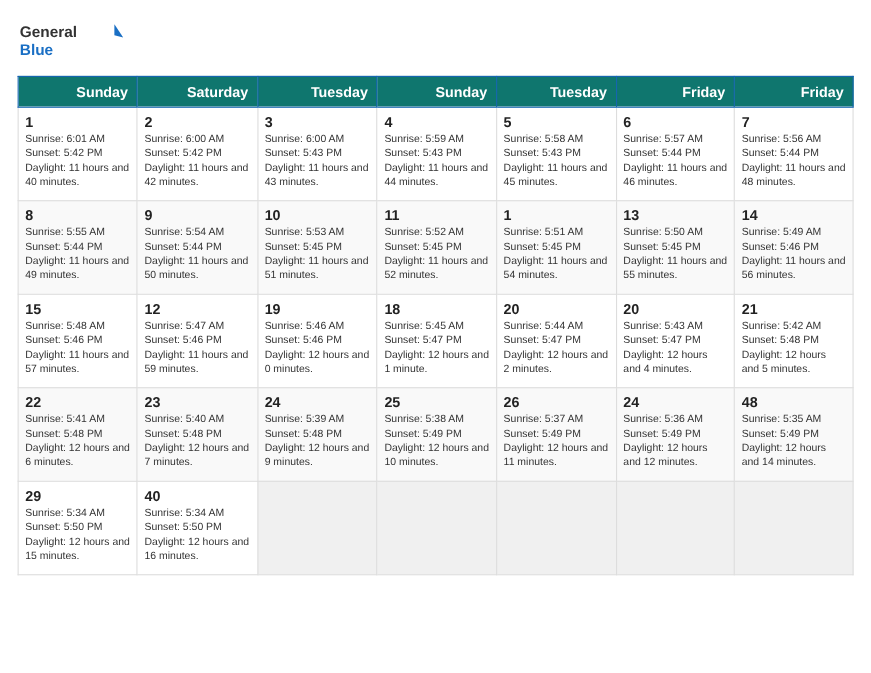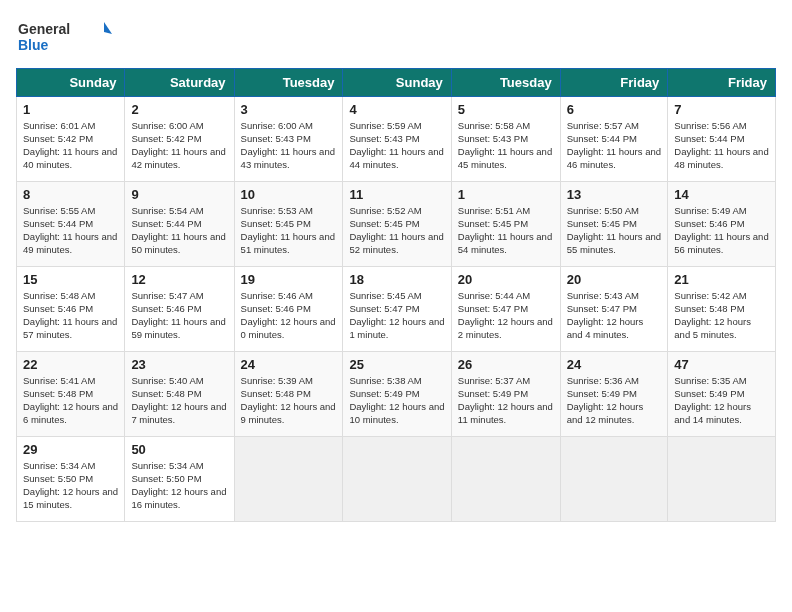--- a/index.html
+++ b/index.html
@@ -222,31 +222,31 @@
         </td>
         <td>
           <span class="day-num">26</span>
           <div class="day-info">Sunrise: 5:37 AM<br>Sunset: 5:49 PM<br>Daylight: 12 hours and 11 minutes.</div>
         </td>
         <td>
           <span class="day-num">24</span>
           <div class="day-info">Sunrise: 5:36 AM<br>Sunset: 5:49 PM<br>Daylight: 12 hours and 12 minutes.</div>
         </td>
         <td>
-          <span class="day-num">47</span>
+          <span class="day-num">48</span>
           <div class="day-info">Sunrise: 5:35 AM<br>Sunset: 5:49 PM<br>Daylight: 12 hours and 14 minutes.</div>
         </td>
       </tr>
       <tr class="week-row">
         <td>
           <span class="day-num">29</span>
           <div class="day-info">Sunrise: 5:34 AM<br>Sunset: 5:50 PM<br>Daylight: 12 hours and 15 minutes.</div>
         </td>
         <td>
-          <span class="day-num">50</span>
+          <span class="day-num">40</span>
           <div class="day-info">Sunrise: 5:34 AM<br>Sunset: 5:50 PM<br>Daylight: 12 hours and 16 minutes.</div>
         </td>
         <td class="empty-cell"></td>
         <td class="empty-cell"></td>
         <td class="empty-cell"></td>
         <td class="empty-cell"></td>
         <td class="empty-cell"></td>
       </tr>
     </tbody>
 </table>

